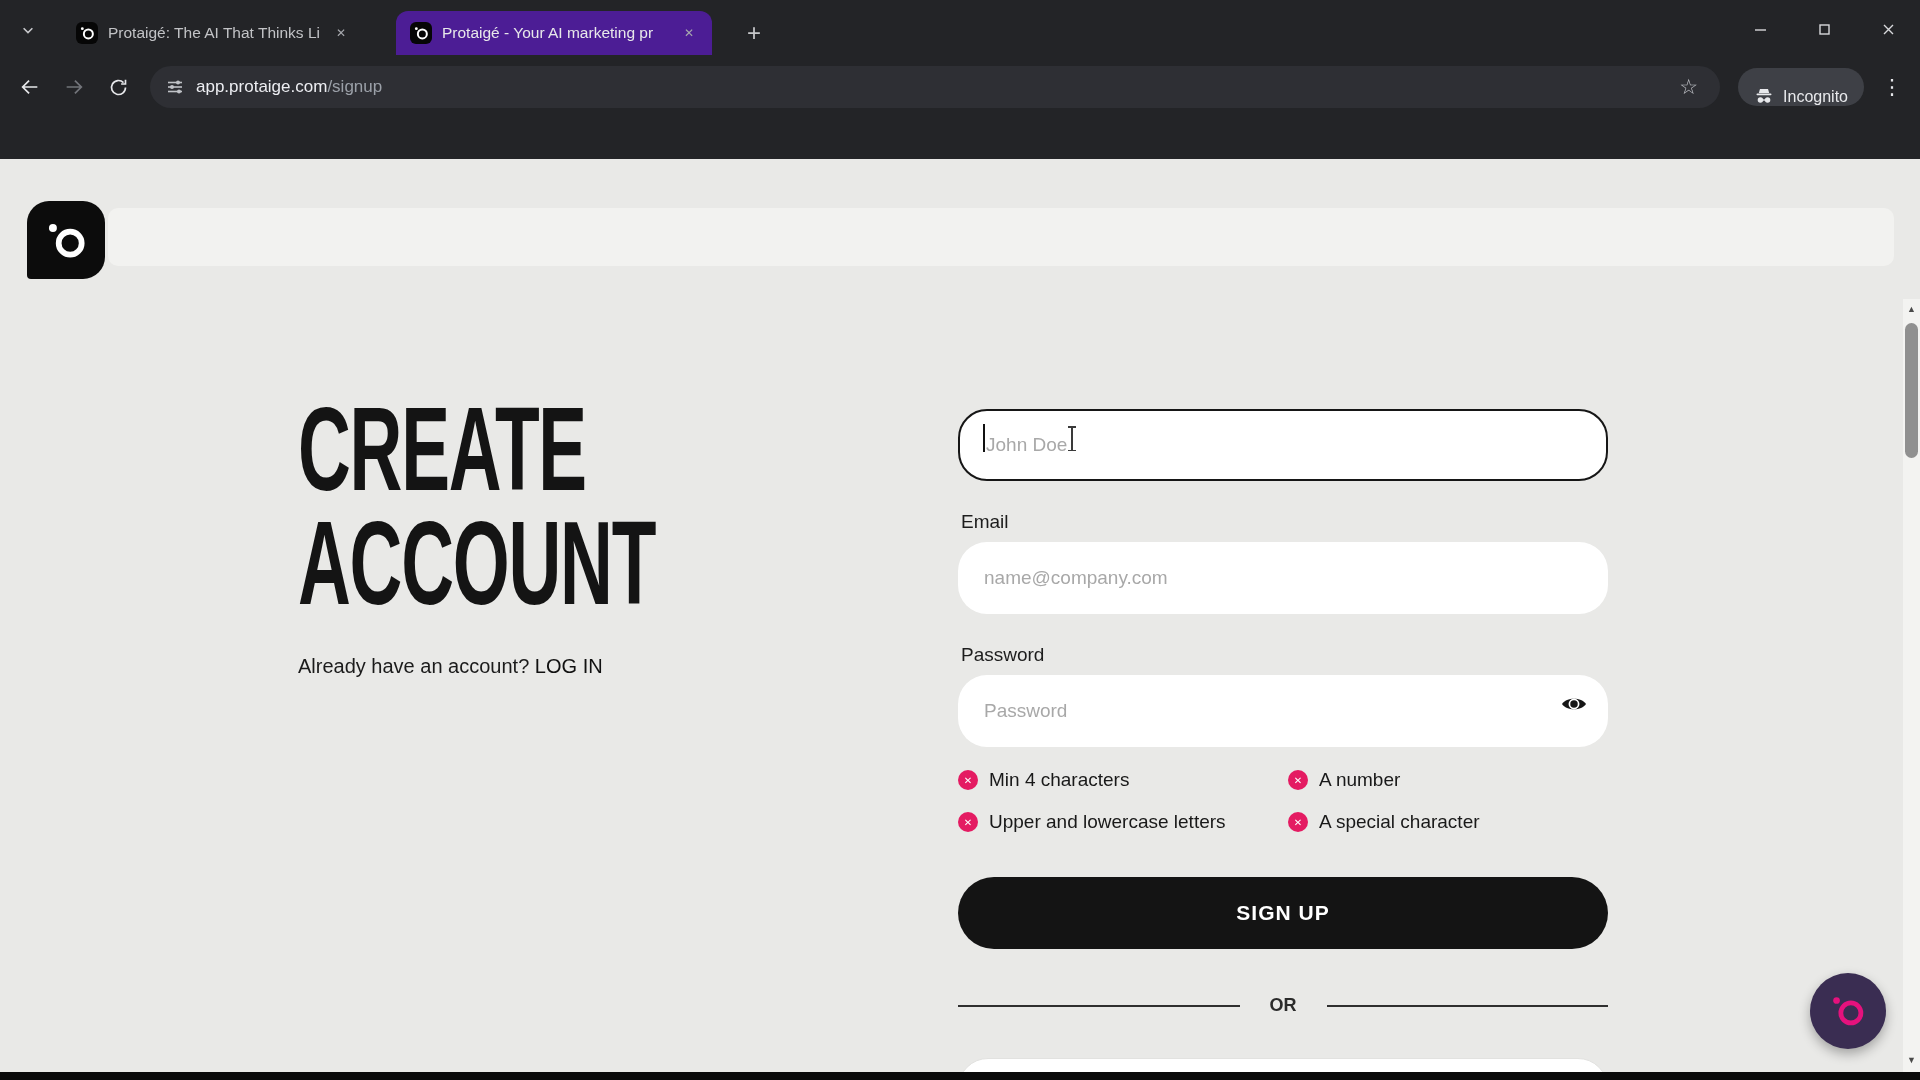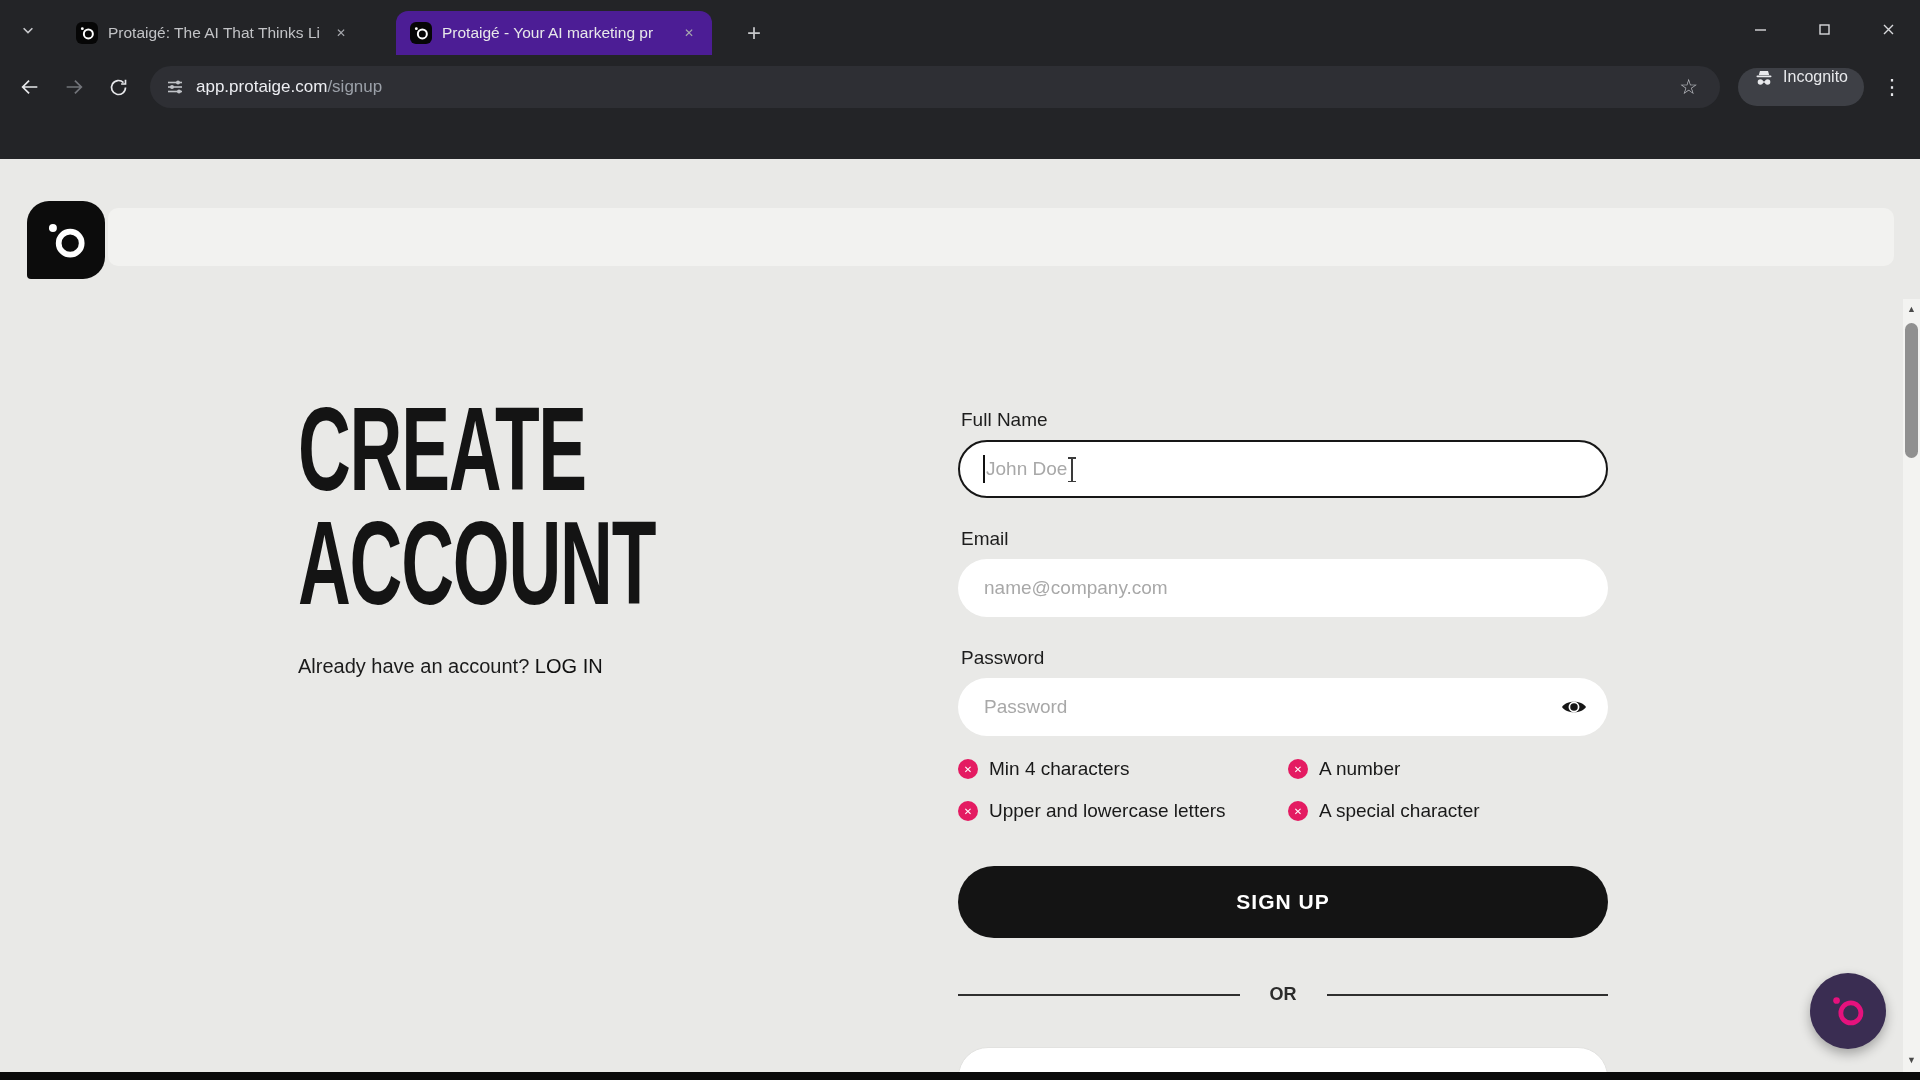--- a/index.html
+++ b/index.html
@@ -35,41 +35,41 @@
     display:flex; align-items:center; justify-content:center; cursor:pointer; }
   .navbtn svg { stroke:#e6e7ea; }
   .navbtn.disabled svg { stroke:#72747a; }
   .omnibox { flex:1; min-width:0; height:42px; background:#2e2f34; border-radius:21px;
     display:flex; align-items:center; padding:0 16px; margin:0 10px; }
   .url { font-size:17px; margin-left:12px; white-space:nowrap; }
   .url-host { color:#edeef2; }
   .url-path { color:#9ba0a8; }
   .star-btn { margin-left:auto; background:none; border:none; color:#c0c2c7; font-size:21px; cursor:pointer; }
   .incognito-chip { height:38px; border-radius:19px; background:#3e4046; color:#e8e9ec;
-    display:flex; align-items:flex-start; gap:9px; padding:0 16px; font-size:16px; margin:0 8px; }
+    display:flex; align-items:flex-end; gap:9px; padding:0 16px; font-size:16px; margin:0 8px; }
   .kebab { width:40px; background:none; border:none; color:#e6e7ea; font-size:21px; cursor:pointer; }
 
   
   .page { position:absolute; top:159px; left:0; width:1920px; height:913px; background:#e9e9e7; overflow:hidden; }
 
   .logo-bubble { position:absolute; left:27px; top:42px; width:78px; height:78px; background:#0c0c0c;
     border-radius:22px 22px 22px 4px; display:flex; align-items:center; justify-content:center; }
   .nav-placeholder { position:absolute; left:108px; top:49px; width:1786px; height:58px;
     background:#f2f2f0; border-radius:10px; }
 
   .hero-heading { position:absolute; left:298px; top:233px; margin:0; color:#141414;
     font-size:118px; line-height:114px; font-weight:800; letter-spacing:-2px;
     transform:scaleX(0.62); transform-origin:left top; white-space:nowrap; }
   .login-line { position:absolute; left:298px; top:496px; font-size:20px; color:#1b1b1b; }
   .login-link { font-weight:400; color:#111; cursor:pointer; }
 
   .form { position:absolute; left:958px; top:250px; width:650px; }
   .field-label { display:block; font-size:19px; color:#1d1d1d; margin:0 0 9px 3px; }
   .input-wrap { position:relative; }
-  .text-input { width:100%; height:58px; border-radius:29px; border:none; background:#fff;
+  .text-input { width:100%; height:72px; border-radius:29px; border:none; background:#fff;
     padding:0 26px; font-size:19px; color:#222; outline:none; }
   .text-input::placeholder { color:#a8a8a8; }
   .text-input.focused { border:2px solid #161616; }
   .mb30 { margin-bottom:30px; }
   .mb12 { margin-bottom:12px; }
   .caret { position:absolute; left:25px; top:15px; width:2px; height:28px; background:#111; }
   .ibeam { position:absolute; left:113px; top:17px; width:1.5px; height:25px; background:#3a3a3a; }
   .ibeam::before, .ibeam::after { content:""; position:absolute; left:-3px; width:8px; height:1.5px; background:#3a3a3a; }
   .ibeam::before { top:0; } .ibeam::after { bottom:0; }
   .eye-btn { position:absolute; right:20px; top:17px; background:none; border:none; cursor:pointer; padding:0; }
@@ -214,21 +214,20 @@
 
   <h1 class="hero-heading"><span>CREATE</span><br><span>ACCOUNT</span></h1>
 
   <div class="login-line">
     <span>Already have an account?</span>
     <a class="login-link">LOG IN</a>
   </div>
 
   <div class="form">
 
-    <label class="field-label">Full Name</label>
     <div class="input-wrap mb30">
       <input class="text-input focused" type="text" value="" placeholder="John Doe" style="">
       <span class="caret"></span>
       <span class="ibeam"></span>
     </div>
 
     <label class="field-label">Email</label>
     <div class="input-wrap mb30">
       <input class="text-input" type="text" value="" placeholder="name@company.com" style="">
     </div>

